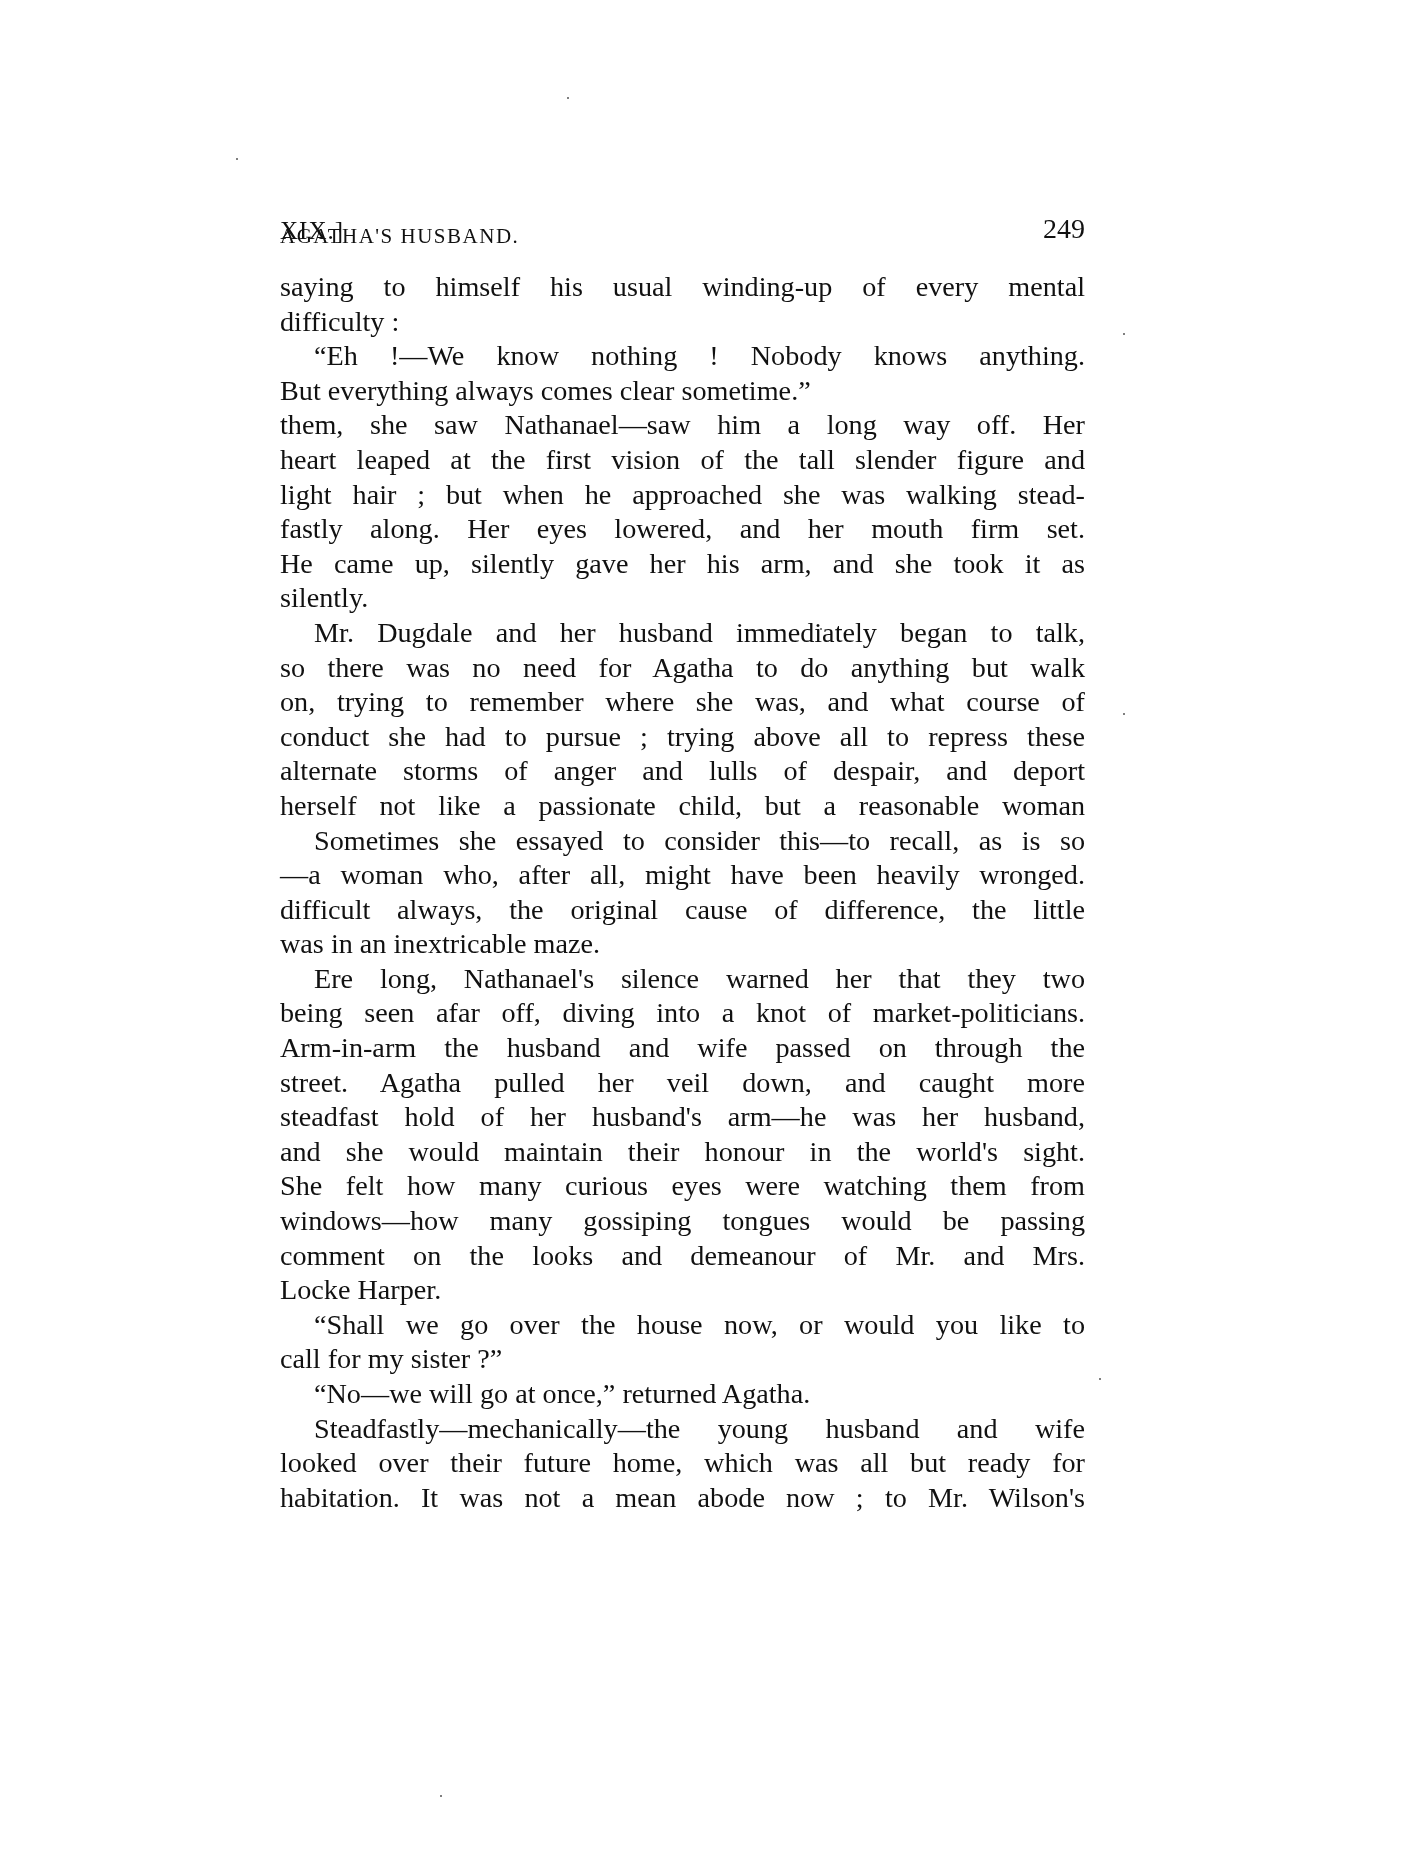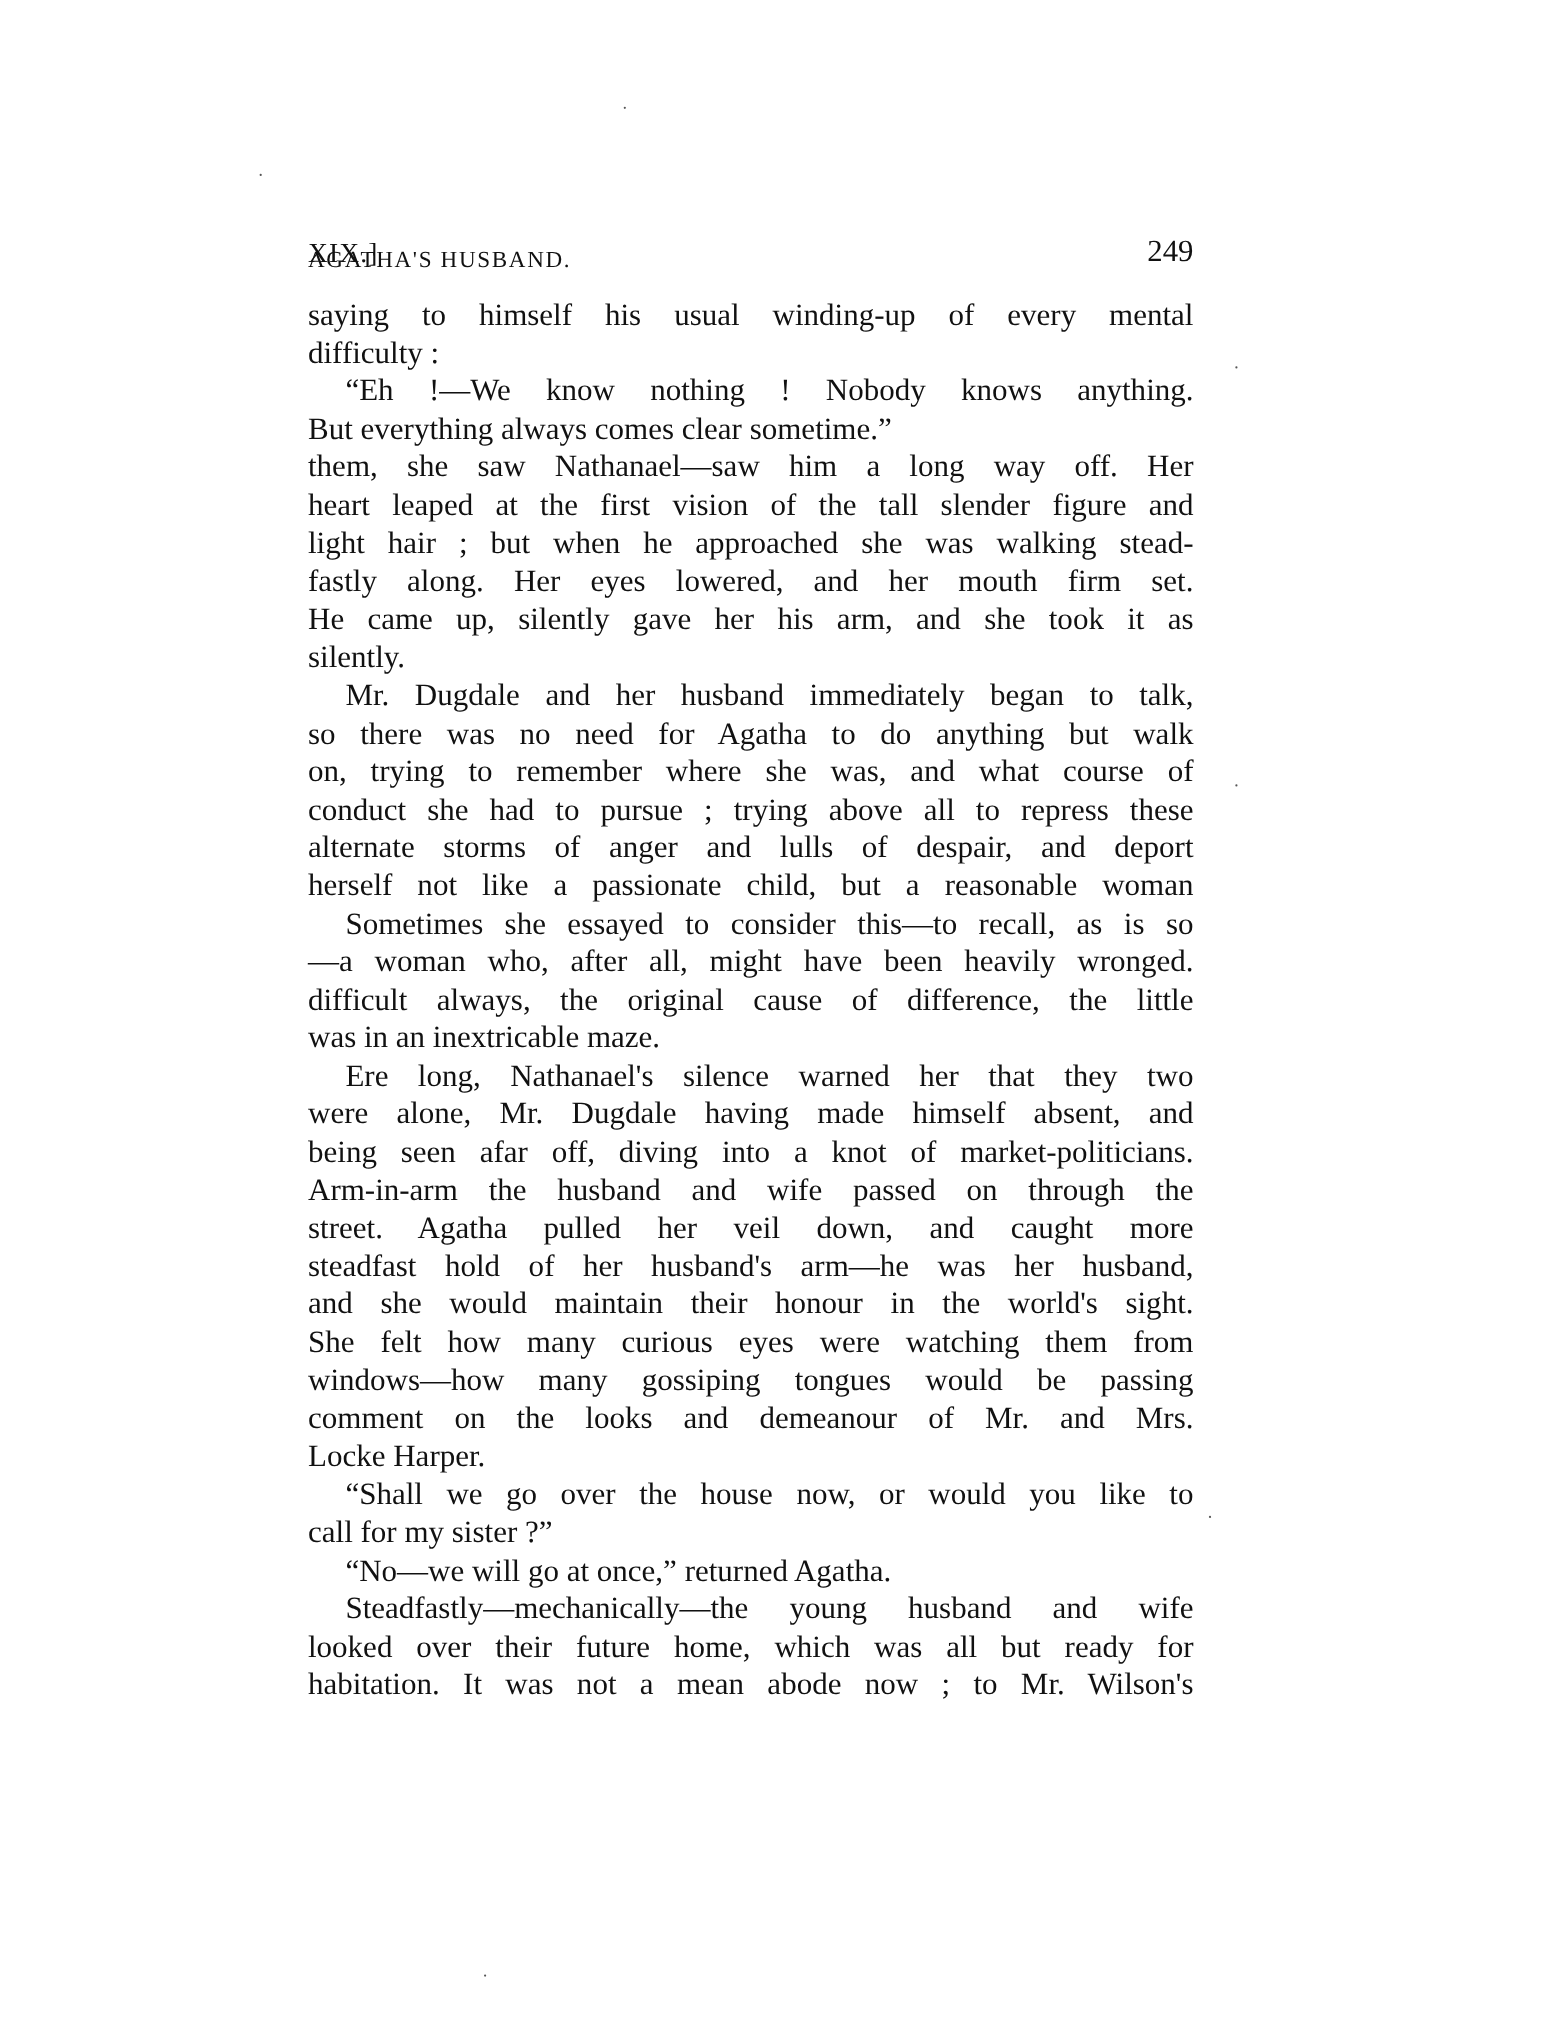--- a/index.html
+++ b/index.html
@@ -41,21 +41,20 @@
       <span class="line">so there was no need for Agatha to do anything but walk</span>
       <span class="line">on, trying to remember where she was, and what course of</span>
       <span class="line">conduct she had to pursue ; trying above all to repress these</span>
       <span class="line">alternate storms of anger and lulls of despair, and deport</span>
       <span class="line">herself not like a passionate child, but a reasonable woman</span>
       <span class="line indent">Sometimes she essayed to consider this—to recall, as is so</span>
       <span class="line">—a woman who, after all, might have been heavily wronged.</span>
       <span class="line">difficult always, the original cause of difference, the little</span>
       <span class="line last">was in an inextricable maze.</span>
       <span class="line indent">Ere long, Nathanael's silence warned her that they two</span>
-      <span class="line">were alone, Mr. Dugdale having made himself absent, and</span>
       <span class="line">being seen afar off, diving into a knot of market-politicians.</span>
       <span class="line">Arm-in-arm the husband and wife passed on through the</span>
       <span class="line">street.  Agatha pulled her veil down, and caught more</span>
       <span class="line">steadfast hold of her husband's arm—he was her husband,</span>
       <span class="line">and she would maintain their honour in the world's sight.</span>
       <span class="line">She felt how many curious eyes were watching them from</span>
       <span class="line">windows—how many gossiping tongues would be passing</span>
       <span class="line">comment on the looks and demeanour of Mr. and Mrs.</span>
       <span class="line last">Locke Harper.</span>
       <span class="line indent">“Shall we go over the house now, or would you like to</span>

